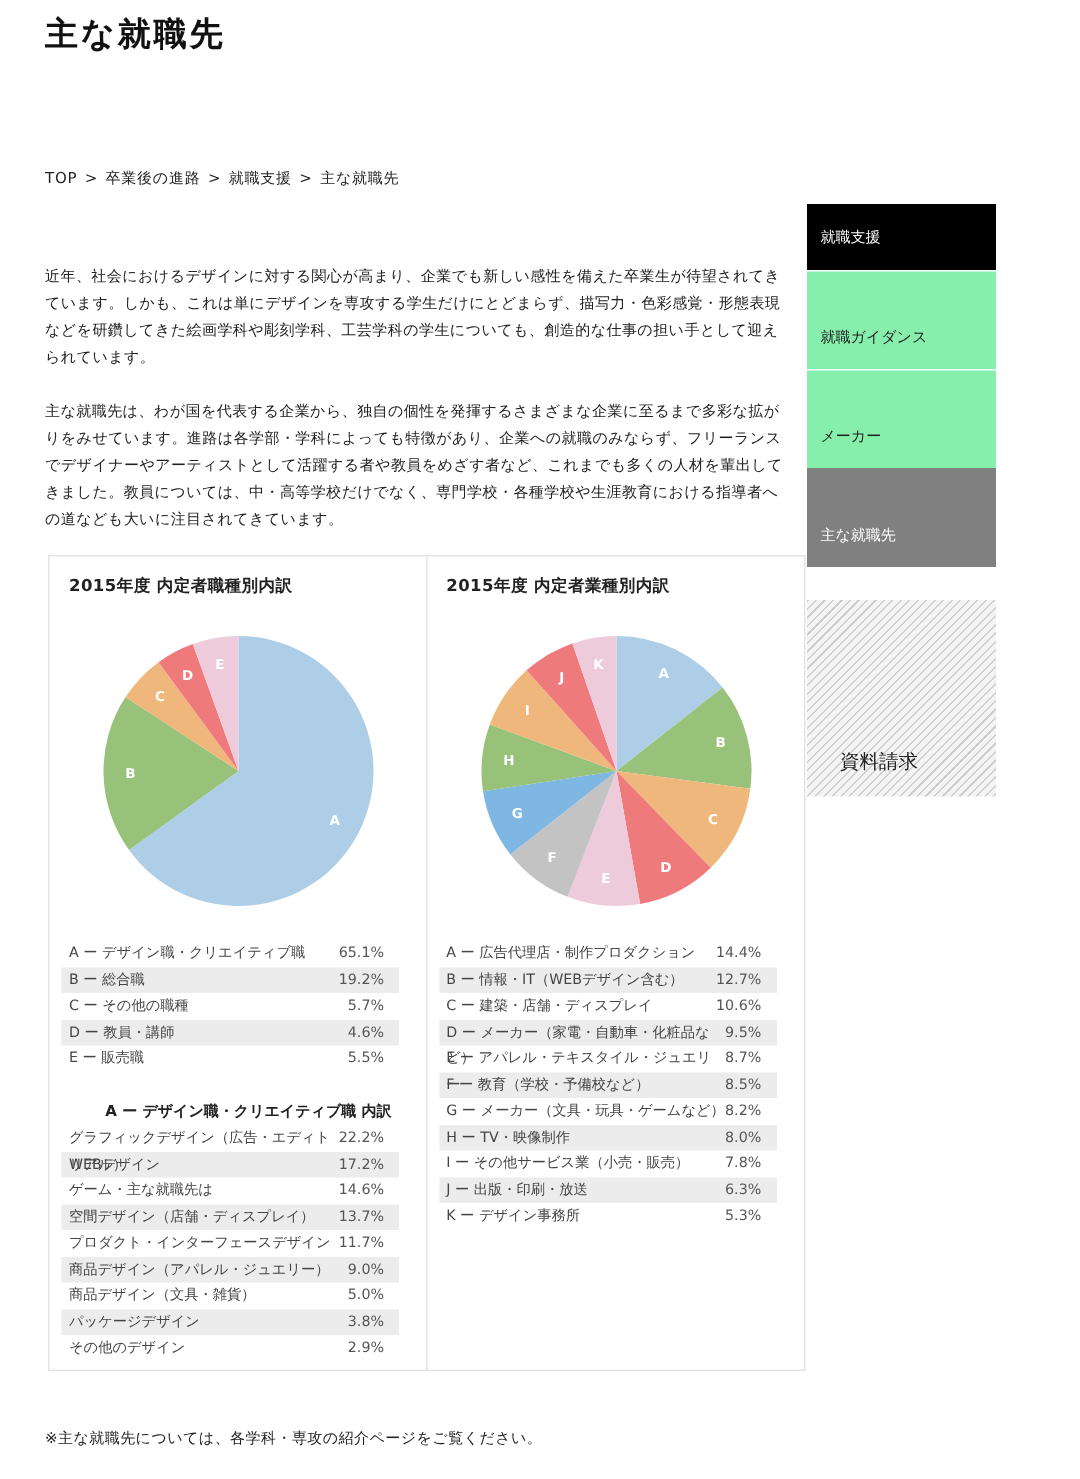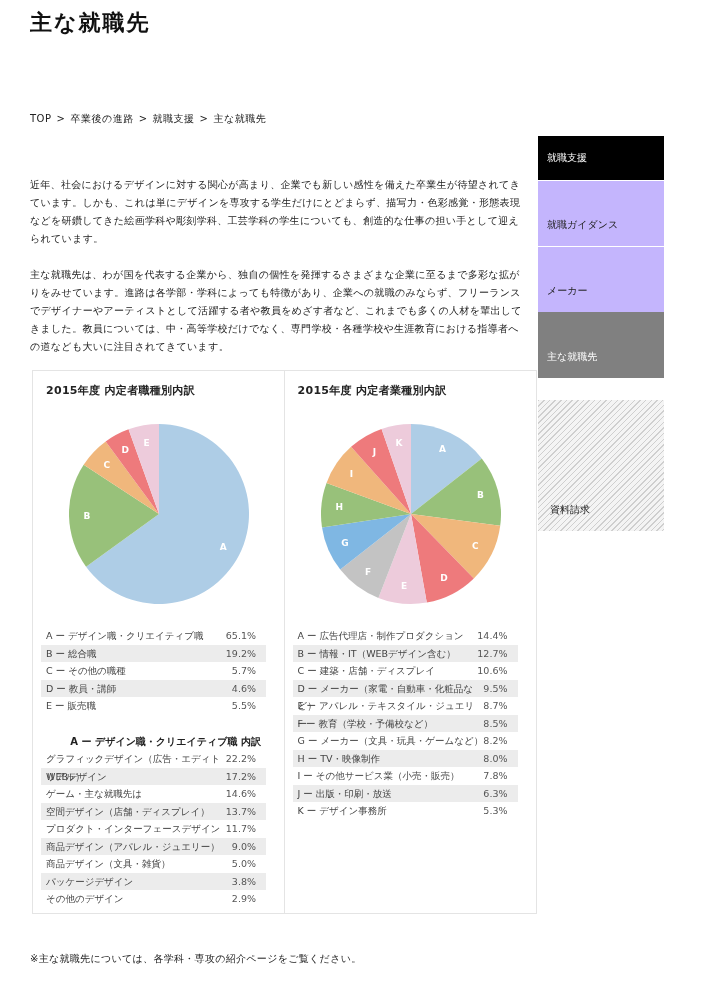--- a/index.html
+++ b/index.html
@@ -24,25 +24,25 @@
   .list { position:absolute; left:8px; width:225px; }
   .row { display:flex; justify-content:space-between; height:17.5px; line-height:17.5px;
          font-size:9.5px; color:#444; padding:0 10px 0 5px; }
   .row:nth-child(even) { background:#ececec; }
   .row .pct { color:#555; }
   .sub-head { font-size:10px; font-weight:bold; color:#222; padding:0 5px; height:17px; line-height:17px;text-align:right; }
 
   .sidebar { position:absolute; left:538px; top:136px; width:126px; }
   .nav-item { height:66px; box-sizing:border-box; font-size:10px; padding:0 9px; display:flex; align-items:flex-end; padding-bottom:14px; cursor:pointer; }
   .nav-item.head { height:44px; background:#000; color:#fff; padding-bottom:15px; }
-  .nav-item.plain { background:#c4b5fd; color:#222; border-top:1px solid #fff; }
+  .nav-item.plain { background:#86efac; color:#222; border-top:1px solid #fff; }
   .nav-item.active { background:#808080; color:#fff; }
   .request { position:absolute; left:538px; top:400px; width:126px; height:131px; box-sizing:border-box;
              background:repeating-linear-gradient(135deg,#cfcfcf 0 1px,#f4f4f4 1px 4px);
-             font-size:10px; color:#222; padding:0 12px 14px; display:flex; align-items:flex-end; cursor:pointer; }
+             font-size:13px; color:#222; padding:0 22px 14px; display:flex; align-items:flex-end; cursor:pointer; }
   .footnote { position:absolute; left:30px; top:952px; font-size:10px; color:#222; letter-spacing:0.3px;text-align:right; }
 </style>
 </head>
 <body>
 
 <div class="title">主な就職先</div>
 
 <div class="breadcrumb">
   <span class="crumb">TOP</span><span class="sep">&gt;</span><span class="crumb">卒業後の進路</span><span class="sep">&gt;</span><span class="crumb">就職支援</span><span class="sep">&gt;</span><span>主な就職先</span>
 </div>

